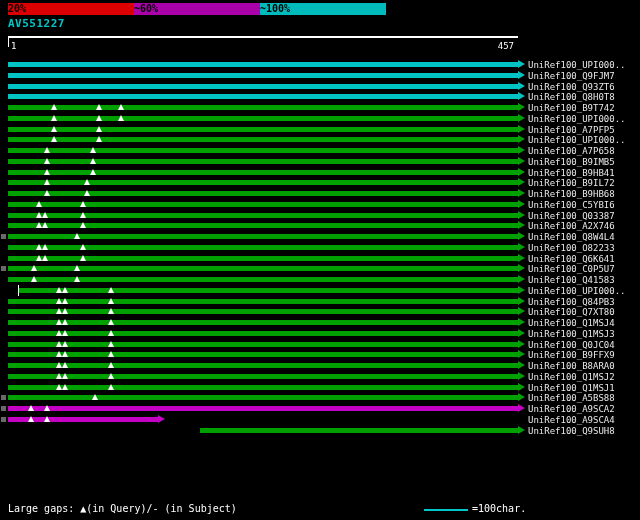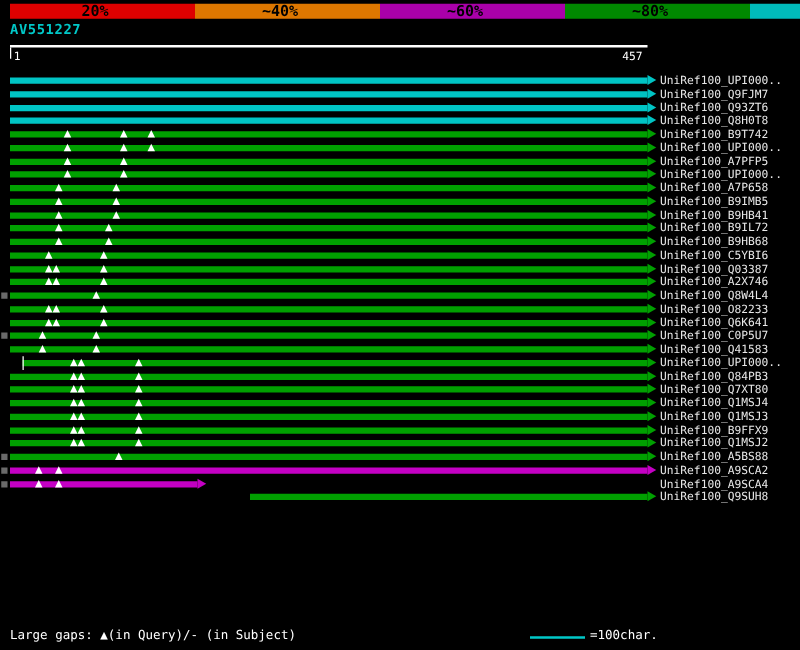--- a/index.html
+++ b/index.html
@@ -1,20 +1,20 @@
 <!DOCTYPE html>
 <html><head>
 <meta charset="utf-8">
 <style>
   html,body{margin:0;padding:0}
   body{width:640px;height:520px;background:#000;position:relative;overflow:hidden;
        font-family:"DejaVu Sans Mono","Liberation Mono",monospace}
   .scale{position:absolute;left:8px;top:3px;display:flex;height:12px}
-  .seg{width:148px;height:12px;box-sizing:border-box;font-size:12px;line-height:12px;
-       font-weight:bold;color:#000;text-align:center;padding-right:12px}
+  .seg{width:126px;height:12px;box-sizing:border-box;font-size:10px;line-height:12px;
+       font-weight:bold;color:#000;text-align:left;padding-right:12px}
   .qname{position:absolute;left:8px;top:17px;font-size:11px;font-weight:bold;color:#00c8c8;letter-spacing:.5px}
   .ruler-line{position:absolute;left:8px;top:36px;width:510px;height:2px;background:#fff}
   .ruler-tick{position:absolute;left:8px;top:38px;width:1px;height:9px;background:#fff}
   .num-start{position:absolute;left:11px;top:41px;font-size:9px;color:#fff}
   .num-end{position:absolute;left:8px;top:41px;width:506px;text-align:right;font-size:9px;color:#fff}
   .rows{position:absolute;left:0;top:59px;width:640px}
   .row{position:relative;height:10.75px}
   .bar{position:absolute;top:3px;height:5px}
   .arrow{position:absolute;top:1px;width:0;height:0;border-top:4px solid transparent;
          border-bottom:4px solid transparent;border-left:7px solid #fff}
@@ -26,23 +26,21 @@
   .fgaps{position:absolute;left:8px;top:503px;font-size:10px;color:#fff;white-space:pre}
   .lline{position:absolute;left:424px;top:509px;width:44px;height:2px;background:#00c8c8}
   .ltext{position:absolute;left:472px;top:503px;font-size:10px;color:#fff}
 </style>
 </head>
 <body>
 
 <div>
   <div class="scale">
       <div class="seg" style="background: rgb(221, 0, 0);">20%</div>
-      <div class="seg" style="background: rgb(221, 119, 0);">~40%</div>
       <div class="seg" style="background: rgb(170, 0, 170);">~60%</div>
-      <div class="seg" style="background: rgb(0, 136, 0);">~80%</div>
       <div class="seg" style="background: rgb(0, 187, 187);">~100%</div>
     </div>
   <div class="qname">AV551227</div>
   <div class="ruler-line"></div>
   <div class="ruler-tick"></div>
   <div class="num-start">1</div>
   <div class="num-end">457</div>
   <div class="rows">
       <div class="row">
         <div class="bar" style="left: 8px; width: 510px; background: rgb(0, 196, 196);"></div>
@@ -230,29 +228,53 @@
         <div class="gapm" style="left: 62px;"></div>
         <div class="gapm" style="left: 108px;"></div>
         <span class="rlabel">UniRef100_Q1MSJ3</span>
       </div>
       <div class="row">
         <div class="bar" style="left: 8px; width: 510px; background: rgb(0, 160, 0);"></div>
         <div class="arrow" style="left: 518px; border-left-color: rgb(0, 160, 0);"></div>
         <div class="gapm" style="left: 56px;"></div>
         <div class="gapm" style="left: 62px;"></div>
         <div class="gapm" style="left: 108px;"></div>
+        <span class="rlabel">UniRef100_Q0JC04</span>
+      </div>
+      <div class="row">
+        <div class="bar" style="left: 8px; width: 510px; background: rgb(0, 160, 0);"></div>
+        <div class="arrow" style="left: 518px; border-left-color: rgb(0, 160, 0);"></div>
+        <div class="gapm" style="left: 56px;"></div>
+        <div class="gapm" style="left: 62px;"></div>
+        <div class="gapm" style="left: 108px;"></div>
         <span class="rlabel">UniRef100_B9FFX9</span>
       </div>
       <div class="row">
         <div class="bar" style="left: 8px; width: 510px; background: rgb(0, 160, 0);"></div>
         <div class="arrow" style="left: 518px; border-left-color: rgb(0, 160, 0);"></div>
         <div class="gapm" style="left: 56px;"></div>
         <div class="gapm" style="left: 62px;"></div>
         <div class="gapm" style="left: 108px;"></div>
+        <span class="rlabel">UniRef100_B8ARA0</span>
+      </div>
+      <div class="row">
+        <div class="bar" style="left: 8px; width: 510px; background: rgb(0, 160, 0);"></div>
+        <div class="arrow" style="left: 518px; border-left-color: rgb(0, 160, 0);"></div>
+        <div class="gapm" style="left: 56px;"></div>
+        <div class="gapm" style="left: 62px;"></div>
+        <div class="gapm" style="left: 108px;"></div>
         <span class="rlabel">UniRef100_Q1MSJ2</span>
+      </div>
+      <div class="row">
+        <div class="bar" style="left: 8px; width: 510px; background: rgb(0, 160, 0);"></div>
+        <div class="arrow" style="left: 518px; border-left-color: rgb(0, 160, 0);"></div>
+        <div class="gapm" style="left: 56px;"></div>
+        <div class="gapm" style="left: 62px;"></div>
+        <div class="gapm" style="left: 108px;"></div>
+        <span class="rlabel">UniRef100_Q1MSJ1</span>
       </div>
       <div class="row">
         <div class="stub"></div>
         <div class="bar" style="left: 8px; width: 510px; background: rgb(0, 160, 0);"></div>
         <div class="arrow" style="left: 518px; border-left-color: rgb(0, 160, 0);"></div>
         <div class="gapm" style="left: 92px;"></div>
         <span class="rlabel">UniRef100_A5BS88</span>
       </div>
       <div class="row">
         <div class="stub"></div>

